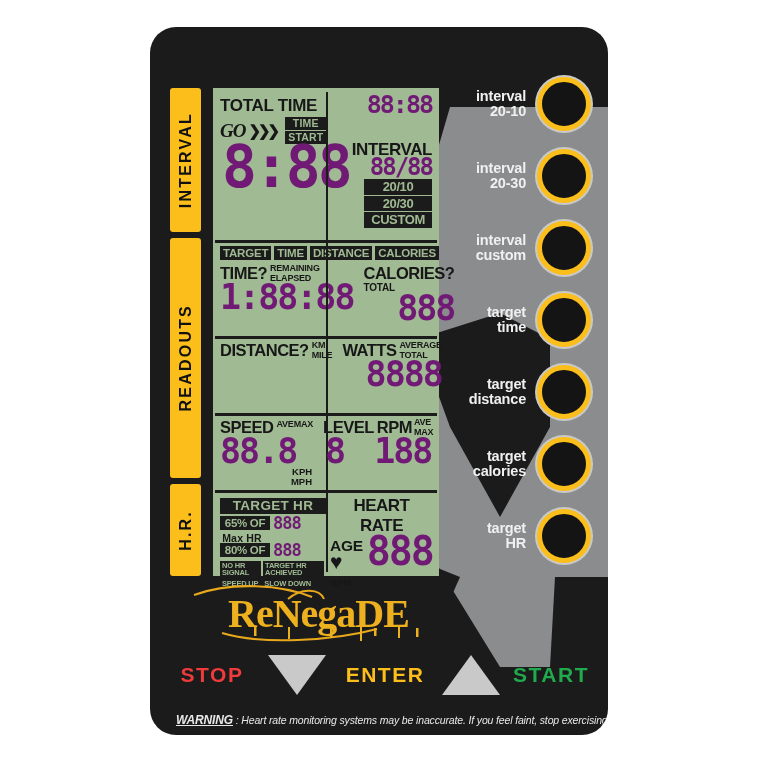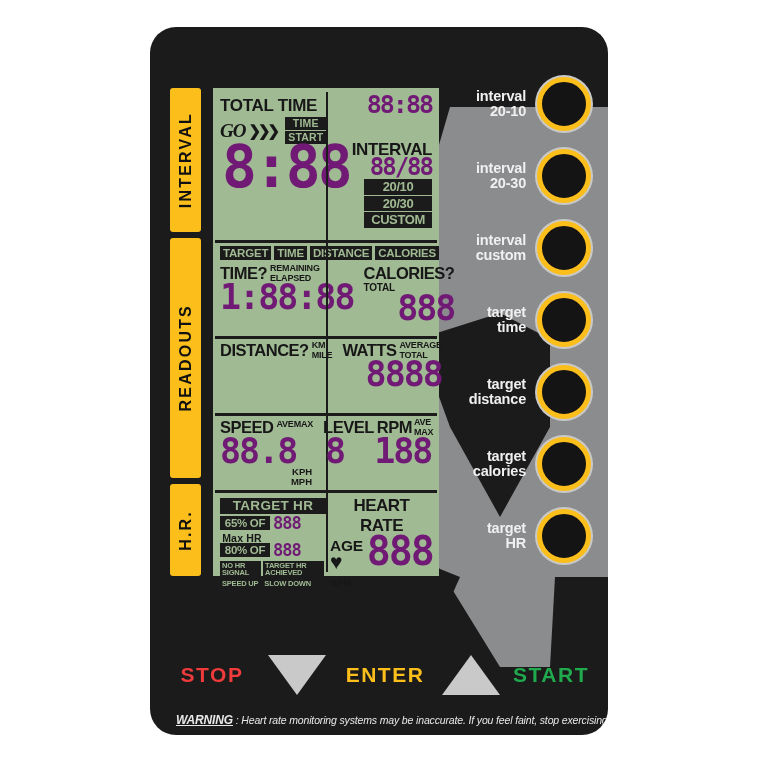--- a/index.html
+++ b/index.html
@@ -329,20 +329,37 @@
               <div id="age-lbl">AGE</div>
               <div id="heart-glyph">♥</div>
               <div id="bpm-lbl">BPM</div>
             </div>
             <div class="seg" id="hr-val">888</div>
           </div>
         </div>
       </div>
     </div>
 
+    <div id="logo">
+      <svg width="270" height="62" viewBox="0 0 270 62">
+        <path d="M2 12 C40 -2 90 2 120 14" stroke="#e8a81c" stroke-width="2.2" fill="none"></path>
+        <path d="M30 50 C70 62 140 58 185 46" stroke="#e8a81c" stroke-width="2" fill="none"></path>
+        <path d="M96 16 C110 4 128 6 132 16" stroke="#e8a81c" stroke-width="2" fill="none"></path>
+        <text x="36" y="44" font-family="Liberation Serif, serif" font-size="40" font-weight="bold" fill="#edb01e" letter-spacing="-1">ReNegaDE</text>
+        <g fill="#edb01e">
+          <rect x="62" y="44" width="2.5" height="9"></rect>
+          <rect x="96" y="44" width="2" height="12"></rect>
+          <rect x="138" y="45" width="2.5" height="10"></rect>
+          <rect x="168" y="44" width="2" height="14"></rect>
+          <rect x="182" y="45" width="2.5" height="8"></rect>
+          <rect x="206" y="44" width="2" height="11"></rect>
+          <rect x="224" y="45" width="2.5" height="9"></rect>
+        </g>
+      </svg>
+    </div>
 
     <div id="ctrlbar">
       <div class="ctrl" id="stop-btn">
         <div class="ctrl-txt">STOP</div>
       </div>
       <div class="ctrl" id="down-btn">
         <div class="tri tri-down"></div>
       </div>
       <div class="ctrl" id="enter-btn">
         <div class="ctrl-txt">ENTER</div>

